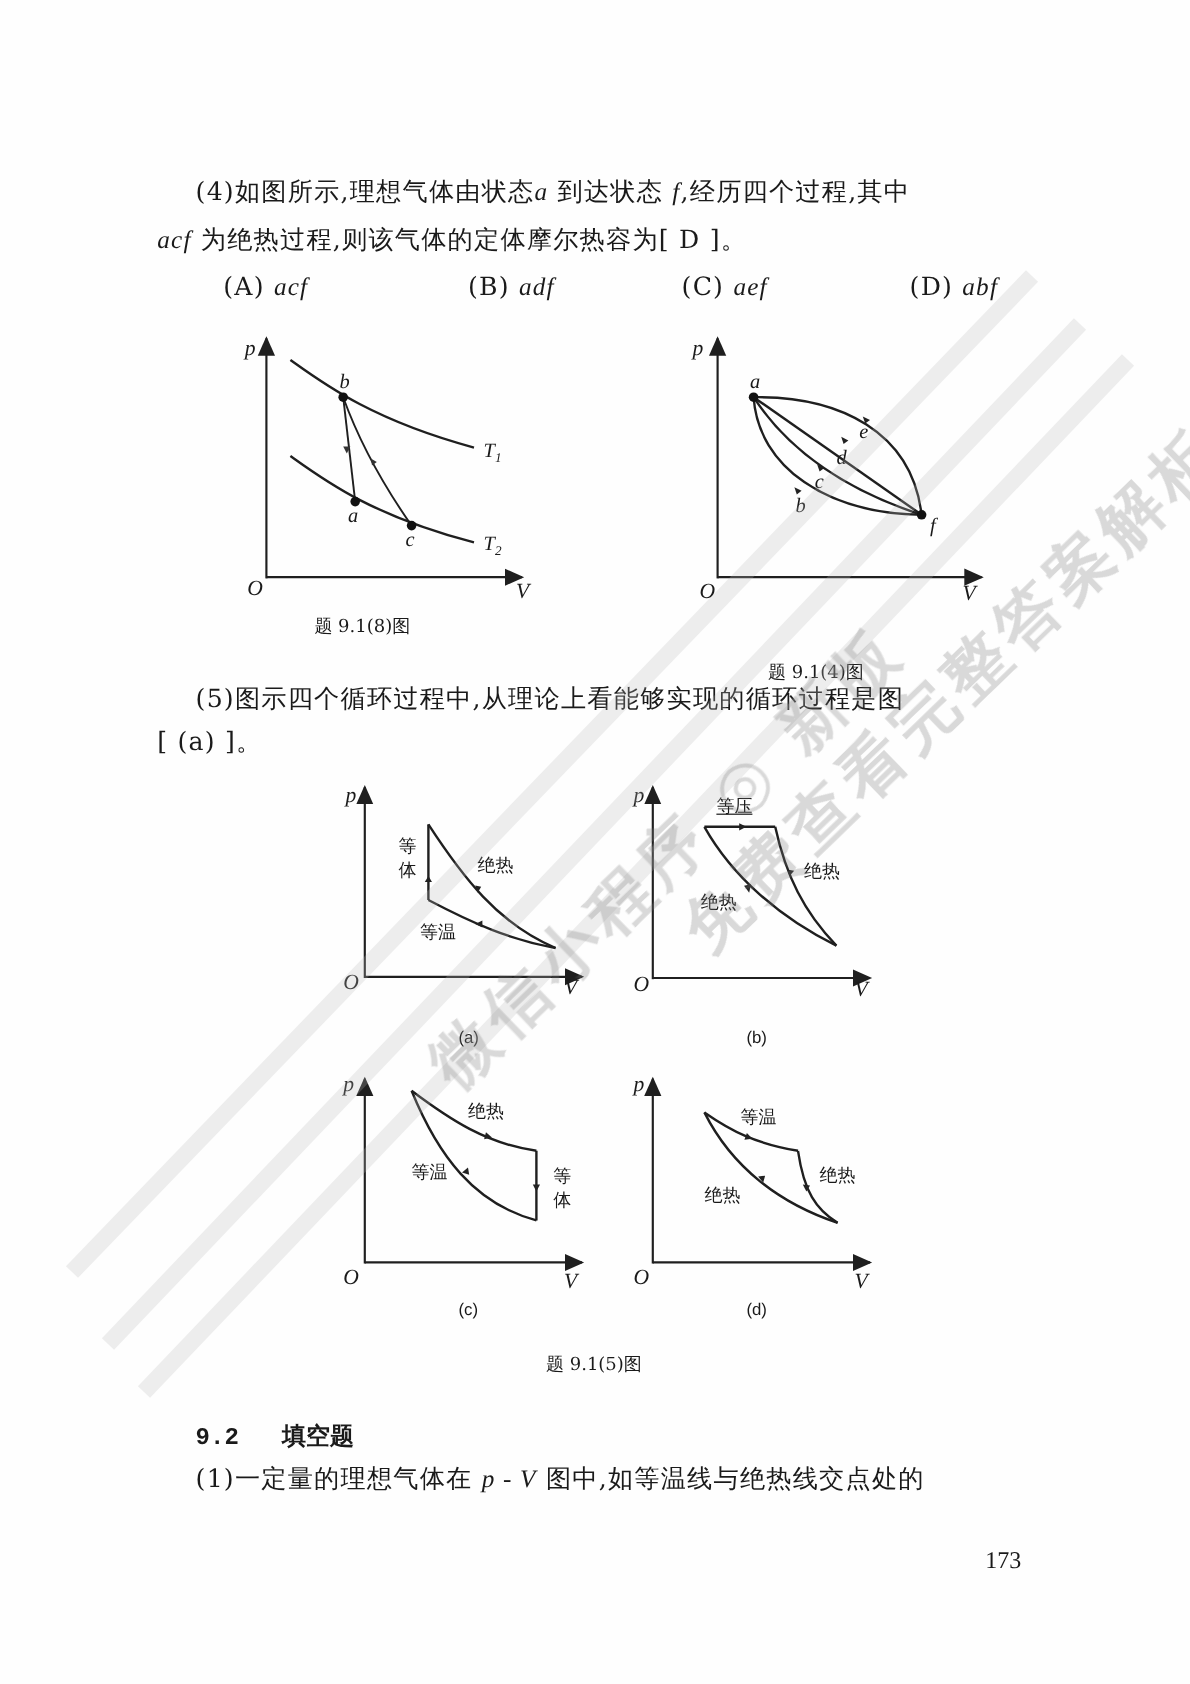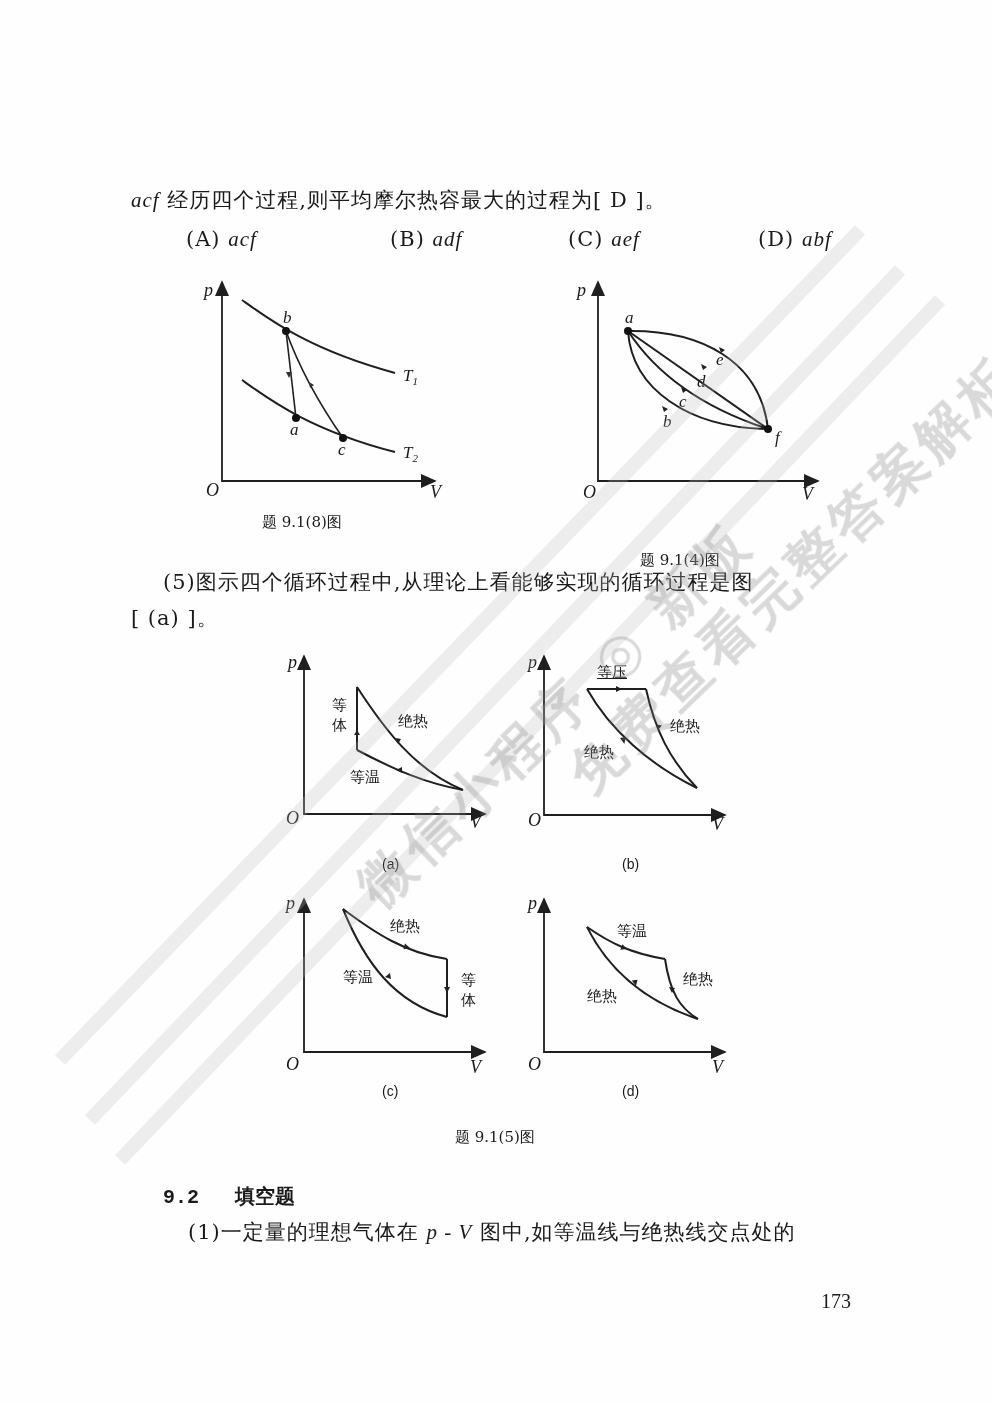--- a/index.html
+++ b/index.html
@@ -30,22 +30,25 @@
   }
   .wm1 { font-size: 54px; letter-spacing: 6px; white-space: nowrap; position: absolute; left: 0; top: 320px; }
   .wm2 { font-size: 54px; letter-spacing: 6px; white-space: nowrap; position: absolute; left: 230px; top: 385px; }
   .stripes { position: absolute; left: 0; top: 0; width: 992px; height: 1403px; pointer-events: none; }
 </style>
 </head>
 <body>
 
 <div class="page">
 
+  <div class="line" style="left:163px; top:146px;">
+    <span>(4)如图所示,理想气体由状态</span><span class="it">a</span><span> 到达状态 </span><span class="it">f</span><span>,经历四个过程,其中</span>
+  </div>
   <div class="line" style="left:131px; top:186px;">
-    <span class="it">acf</span><span> 经历四个过程,则平均摩尔热容最大的过程为[ D ]。</span>
+    <span class="it">acf</span><span> 为绝热过程,则该气体的定体摩尔热容为[ D ]。</span>
   </div>
   <div class="line" style="left:186px; top:225px; width:700px;">
     <span style="position:absolute; left:0;"><span>(A)</span> <span class="it">acf</span></span>
     <span style="position:absolute; left:204px;"><span>(B)</span> <span class="it">adf</span></span>
     <span style="position:absolute; left:382px;"><span>(C)</span> <span class="it">aef</span></span>
     <span style="position:absolute; left:572px;"><span>(D)</span> <span class="it">abf</span></span>
   </div>
 
   <svg style="position:absolute; left:190px; top:270px;" width="260" height="240">
     <defs>
@@ -173,21 +176,21 @@
   <span style="position:absolute; left:587px; top:987px; font-size:15px; font-family:'DejaVu Sans',sans-serif;">绝热</span>
   <span class="it" style="position:absolute; left:528px; top:1054px; font-size:18px;">O</span>
   <span class="it" style="position:absolute; left:712px; top:1057px; font-size:18px;">V</span>
   <span class="sub" style="left:622px; top:1083px;">(d)</span>
 
   <span class="caption" style="left:455px; top:1128px;text-align:center;">题 9.1(5)图</span>
 
   <div class="heading" style="left:163px; top:1183px;font-family:Liberation Mono, monospace;">
     <span>9.2</span>&nbsp;&nbsp;&nbsp;<span>填空题</span>
   </div>
-  <div class="line" style="left:163px; top:1218px;margin-left:25px;">
+  <div class="line" style="left:163px; top:1218px;">
     <span>(1)一定量的理想气体在 </span><span class="it">p - V</span><span> 图中,如等温线与绝热线交点处的</span>
   </div>
 
   <div class="pagenum" style="left:821px; top:1290px;">173</div>
 
   <svg class="stripes">
     <g stroke="#bdbdbd" stroke-opacity="0.25" stroke-width="14" fill="none">
       <line x1="90" y1="1120" x2="900" y2="270"></line>
       <line x1="120" y1="1160" x2="940" y2="300"></line>
       <line x1="60" y1="1060" x2="860" y2="230"></line>

